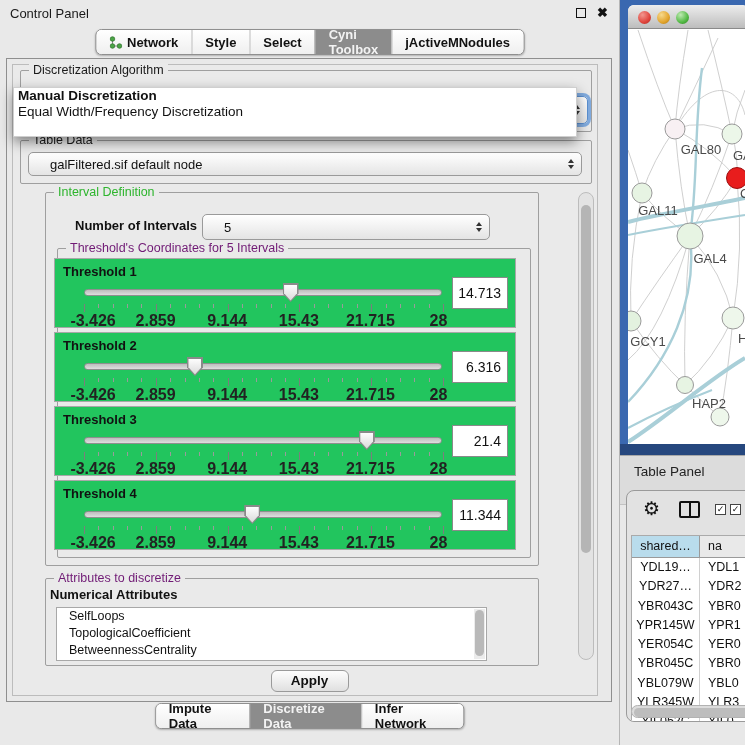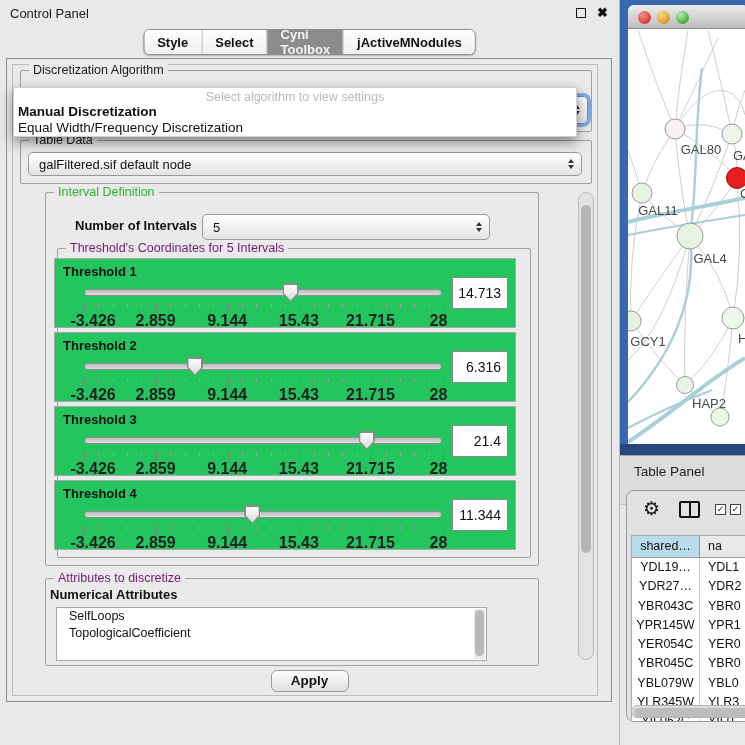--- a/index.html
+++ b/index.html
@@ -20,21 +20,21 @@
   .top-tabs { left:50%; top:29px; transform:translateX(-50%); }
 
   .main-box { position:absolute; left:6px; top:58px; width:606px; height:644px; border:1px solid #8f8f8f; background:#e9e9e9; }
   .inner-box { position:absolute; left:12px; top:64px; width:586px; height:632px; border:1px solid #bcbcbc; background:#eaeaea; }
 
   .group { position:absolute; border:1px solid #9f9f9f; border-radius:2px; }
   .group .legend { position:absolute; top:-8px; left:8px; background:#eaeaea; padding:0 4px; font-size:12.5px; color:#1a1a1a; white-space:nowrap; }
   .legend.green { color:#2db52d; }
   .legend.blue { color:#701a75; }
 
-  .combo { position:absolute; border:1px solid #9a9a9a; border-radius:5px; background:linear-gradient(#ffffff,#e4e4e4); font-size:13px; color:#111; display:flex; align-items:center; padding:0 24px 0 10px; }
+  .combo { position:absolute; border:1px solid #9a9a9a; border-radius:5px; background:linear-gradient(#ffffff,#e4e4e4); font-size:13px; color:#111; display:flex; align-items:center; padding:0 24px 0 21px; }
   .combo.focused { border:1px solid #5a8fd0; box-shadow:0 0 0 3px rgba(110,160,220,.85); }
   .stepper { position:absolute; right:7px; top:50%; transform:translateY(-50%); display:flex; flex-direction:column; gap:2px; }
   .tri-up { width:0; height:0; border-left:3.5px solid transparent; border-right:3.5px solid transparent; border-bottom:4.5px solid #333; }
   .tri-down { width:0; height:0; border-left:3.5px solid transparent; border-right:3.5px solid transparent; border-top:4.5px solid #333; }
 
   .popup { position:absolute; left:13px; top:87px; width:564px; height:50px; background:#fff; border:1px solid #cfcfcf; box-shadow:0 5px 12px rgba(0,0,0,.45); z-index:50; }
   .popup .hint { text-align:center; font-size:12.5px; color:#b9b9b9; padding-top:2px; height:16px; }
   .popup .opt { font-size:13.5px; color:#111; padding:0 4px; height:16px; line-height:16px; }
   .popup .opt.bold { font-weight:bold; }
 
@@ -109,20 +109,30 @@
   <section class="control-panel">
 
     <div class="titlebar">
       <span class="title">Control Panel</span>
       <span class="float-btn"></span>
       <span class="close-btn">✖</span>
     </div>
 
     <div class="seg-tabs top-tabs" style="position:absolute;">
       <div class="tab">
+        <svg class="net-icon" viewBox="0 0 13 13">
+          <line x1="3" y1="3" x2="3" y2="10" stroke="#8a8a8a" stroke-width="1"></line>
+          <line x1="3" y1="10" x2="10" y2="10" stroke="#8a8a8a" stroke-width="1"></line>
+          <circle cx="3" cy="3" r="2.3" fill="#4aa546" stroke="#2c6e29" stroke-width="0.7"></circle>
+          <circle cx="3" cy="10" r="2.3" fill="#4aa546" stroke="#2c6e29" stroke-width="0.7"></circle>
+          <circle cx="10" cy="10" r="2.3" fill="#4aa546" stroke="#2c6e29" stroke-width="0.7"></circle>
+        </svg>
+        <span>Network</span>
+      </div>
+      <div class="tab">
           <span>Style</span>
         </div>
       <div class="tab">
           <span>Select</span>
         </div>
       <div class="tab sel">
           <span>Cyni Toolbox</span>
         </div>
       <div class="tab">
           <span>jActiveMNodules</span>
@@ -136,21 +146,20 @@
       <span class="legend">Discretization Algorithm</span>
     </div>
     <div class="combo focused" style="left:28px; top:96px; width:560px; height:28px; z-index:10;">
       <span class="stepper">
           <span class="tri-up"></span>
           <span class="tri-down"></span>
         </span>
     </div>
 
     <div class="popup">
-      <div class="hint">Select algorithm to view settings</div>
       <div class="opt bold">Manual Discretization</div>
       <div class="opt">Equal Width/Frequency Discretization</div>
     </div>
 
     <div class="group" style="left:20px; top:140px; width:572px; height:44px;">
       <span class="legend">Table Data</span>
     </div>
     <div class="combo" style="left:28px; top:152px; width:554px; height:24px;">
       <span>galFiltered.sif default node</span>
       <span class="stepper">
@@ -278,28 +287,40 @@
       </div>
       <div class="valbox">11.344</div>
     </div>
 
     <div class="group" style="left:45px; top:578px; width:494px; height:88px;">
       <span class="legend blue">Attributes to discretize</span>
       <span class="blabel" style="left:4px; top:8px;">Numerical Attributes</span>
       <div class="listbox">
         <div class="item">SelfLoops</div>
         <div class="item">TopologicalCoefficient</div>
+        <div class="item">BetweennessCentrality</div>
         <div class="lscroll">
             <div class="thumb"></div>
           </div>
       </div>
     </div>
 
     <div class="apply-btn">Apply</div>
 
+    <div class="seg-tabs bottom-tabs" style="position:absolute;">
+      <div class="tab">
+          <span>Impute Data</span>
+        </div>
+      <div class="tab sel">
+          <span>Discretize Data</span>
+        </div>
+      <div class="tab">
+          <span>Infer Network</span>
+        </div>
+    </div>
   </section>
 
   <section class="right-side">
     <div class="desktop"></div>
     <div class="win-edge"></div>
 
     <div class="net-window">
       <div class="net-titlebar">
         <span class="light red"></span>
         <span class="light yellow"></span>

